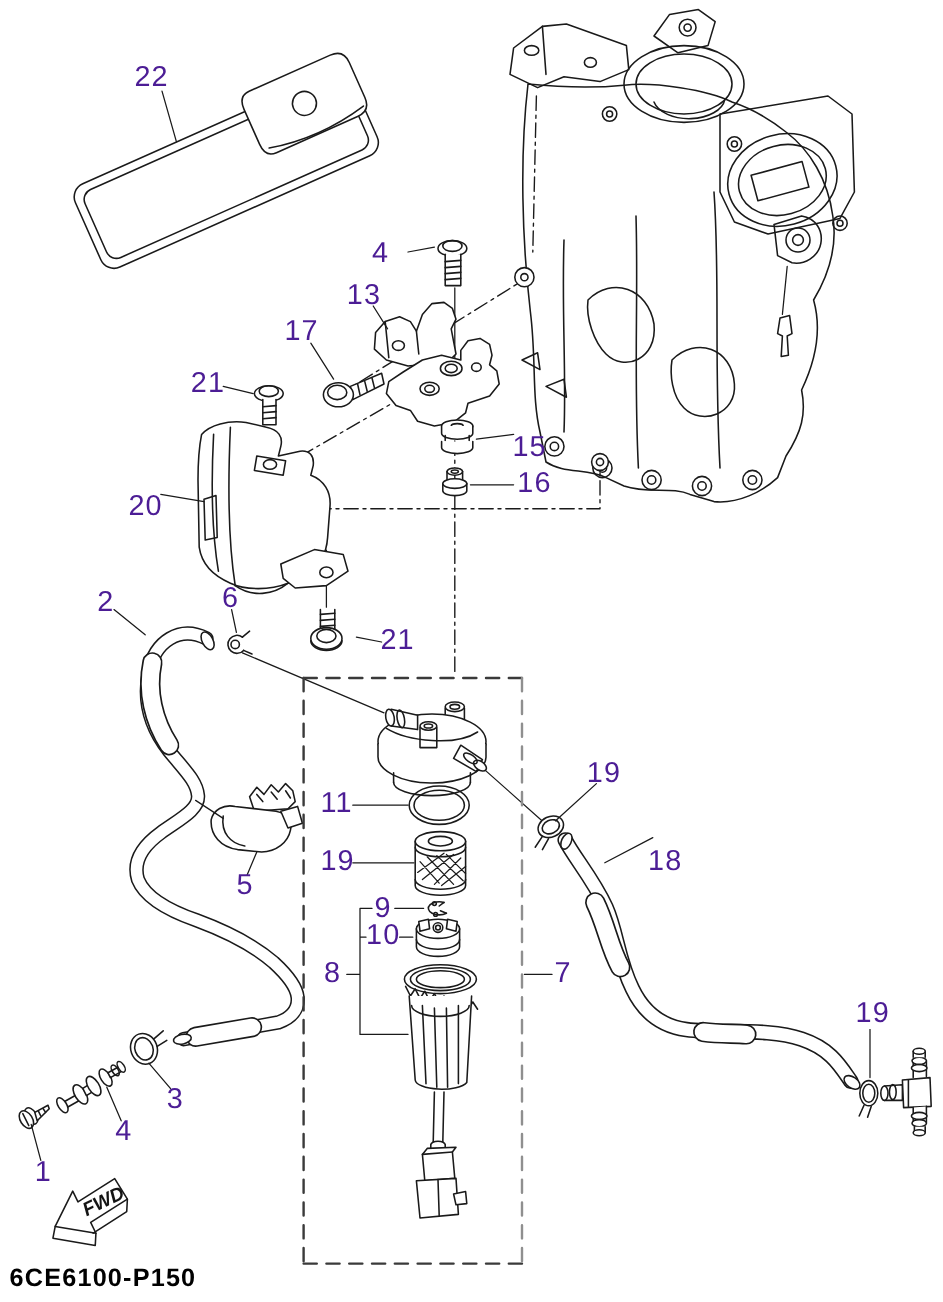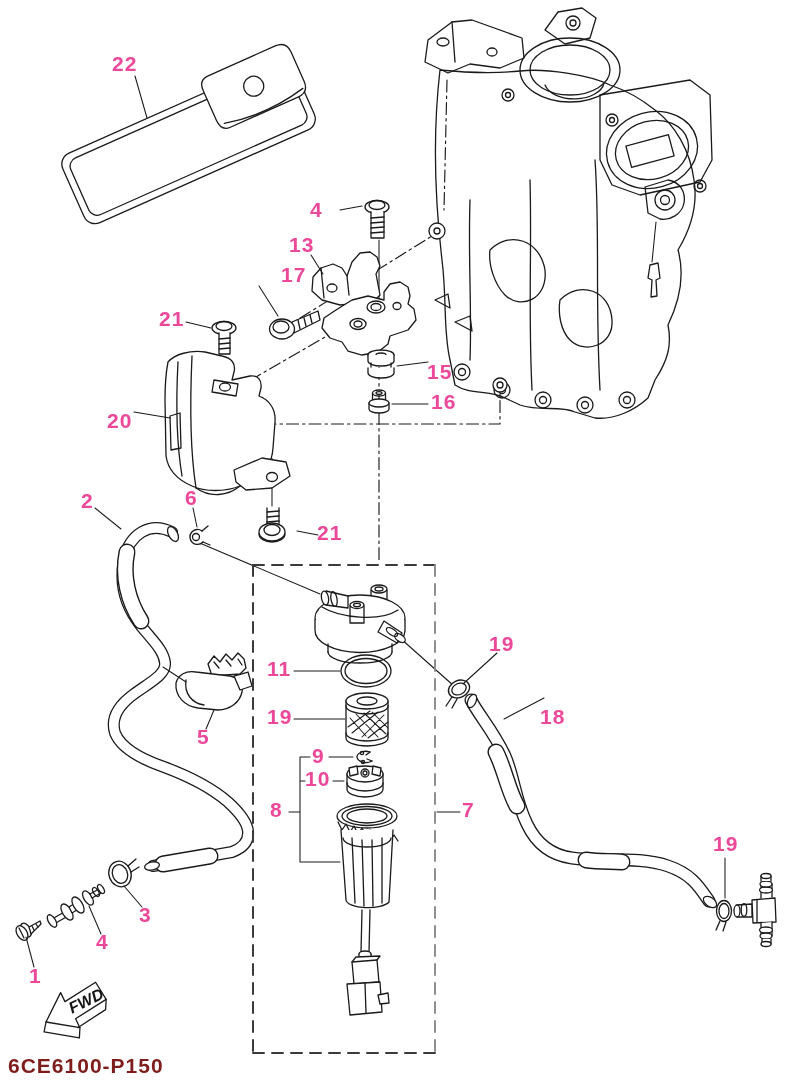--- a/index.html
+++ b/index.html
@@ -8,24 +8,24 @@
   svg{position:absolute;left:0;top:0;}
   svg *{fill:none;stroke:#1a1a1a;stroke-width:1.3;stroke-linecap:round;stroke-linejoin:round;}
   .fw{fill:#ffffff;}
   .thin{stroke-width:1.05;}
   .dash{stroke-dasharray:12 4 2.5 4;stroke-width:1.15;}
   .boxdash{stroke-dasharray:11 8;stroke-width:2;stroke:#3a3a3a;}
   .boxdashg{stroke:#8f8f8f;}
   .t13{stroke-width:13;}  .w10{stroke:#fff;stroke-width:10.4;}
   .t12{stroke-width:12;}  .w95{stroke:#fff;stroke-width:9.5;}
   .t17{stroke-width:17;}  .w14{stroke:#fff;stroke-width:14.2;}
-  .callout{position:absolute;font-weight:700;font-size:21px;line-height:1;color:#ec4899;
+  .callout{position:absolute;font-weight:400;font-size:24px;line-height:1;color:#4c1d95;
            letter-spacing:1px;white-space:nowrap;}
   .part-code{position:absolute;left:8px;top:1054px;font-weight:600;font-size:21px;
-             letter-spacing:1px;color:#7f1d1d;}
+             letter-spacing:1px;color:#000000;}
   .fwdtext{font-weight:700;font-style:italic;font-size:16px;fill:#141414;stroke:none;}
 </style>
 </head>
 <body>
 
 <div class="canvas">
 
 <svg width="786" height="1085" viewBox="0 0 786 1085">
 
   <g>
@@ -378,21 +378,21 @@
   <g transform="translate(46,1022) rotate(-26)">
     <path class="fw" d="M0,0 L26,-20 L26,-10 L62,-14 L64,6 L28,10 L28,20 Z"></path>
     <path d="M64,6 L59,15 L26,19 M28,20 L23,29 L-6,8 L0,0"></path>
     <text class="fwdtext" x="27" y="4">FWD</text>
   </g>
 </svg>
 
 <div class="callout" style="left:112px;top:53px;">22</div>
 <div class="callout" style="left:310px;top:199px;">4</div>
 <div class="callout" style="left:289px;top:234px;">13</div>
-<div class="callout" style="left:237px;top:264px;margin-left:44px;">17</div>
+<div class="callout" style="left:237px;top:264px;">17</div>
 <div class="callout" style="left:159px;top:308px;">21</div>
 <div class="callout" style="left:427px;top:349px;margin-top:12px;">15</div>
 <div class="callout" style="left:431px;top:391px;">16</div>
 <div class="callout" style="left:107px;top:400px;margin-top:10px;">20</div>
 <div class="callout" style="left:81px;top:490px;">2</div>
 <div class="callout" style="left:185px;top:487px;">6</div>
 <div class="callout" style="left:317px;top:522px;">21</div>
 <div class="callout" style="left:267px;top:658px;">11</div>
 <div class="callout" style="left:267px;top:706px;">19</div>
 <div class="callout" style="left:312px;top:745px;">9</div>

